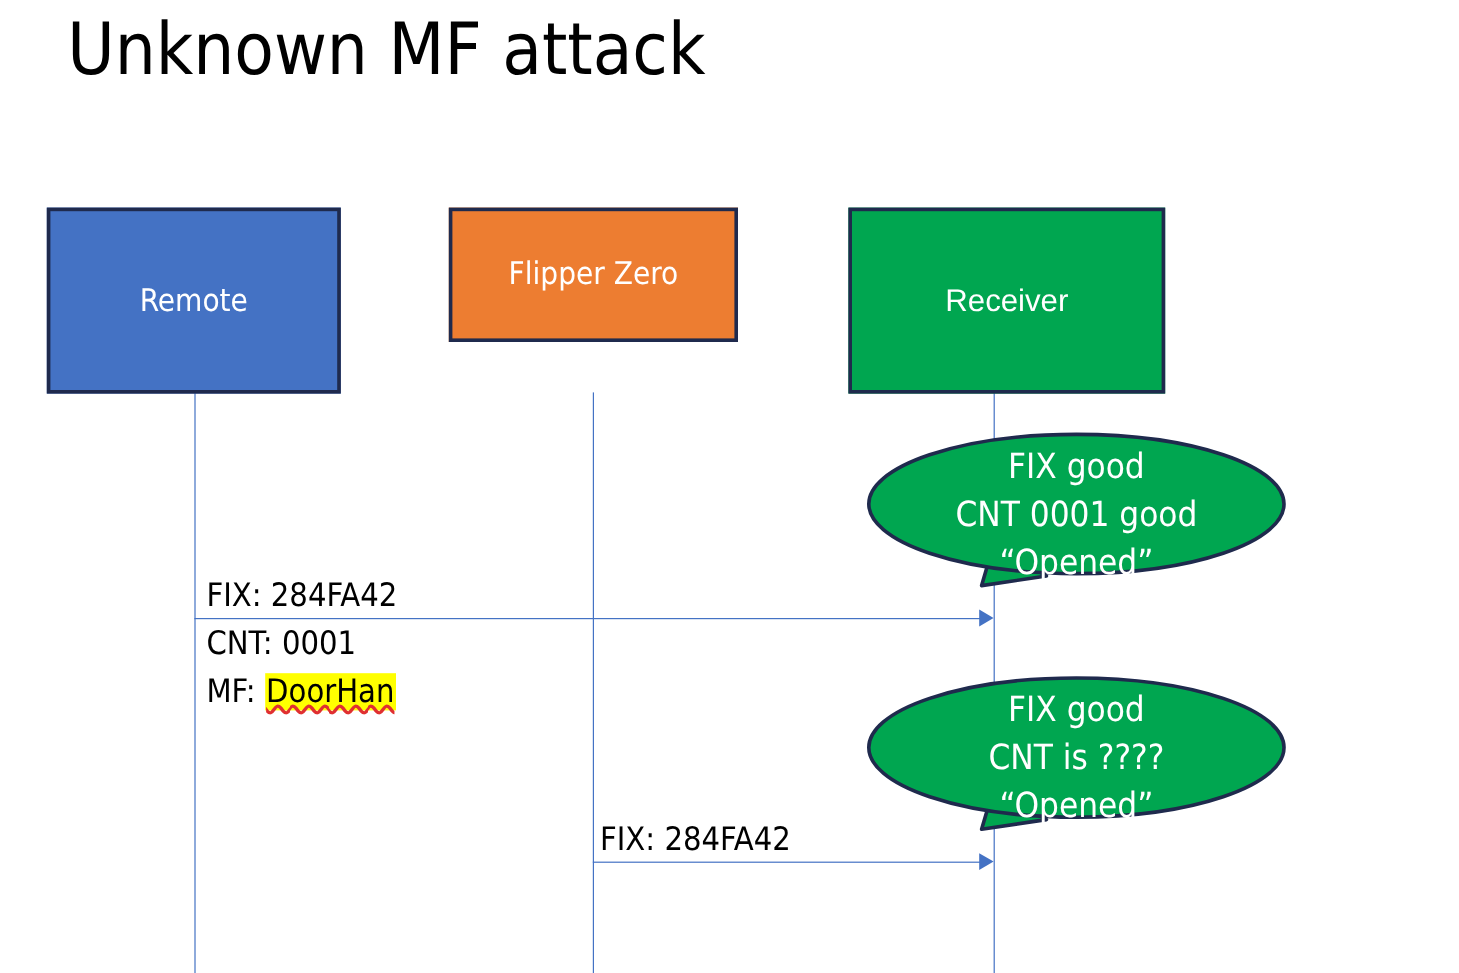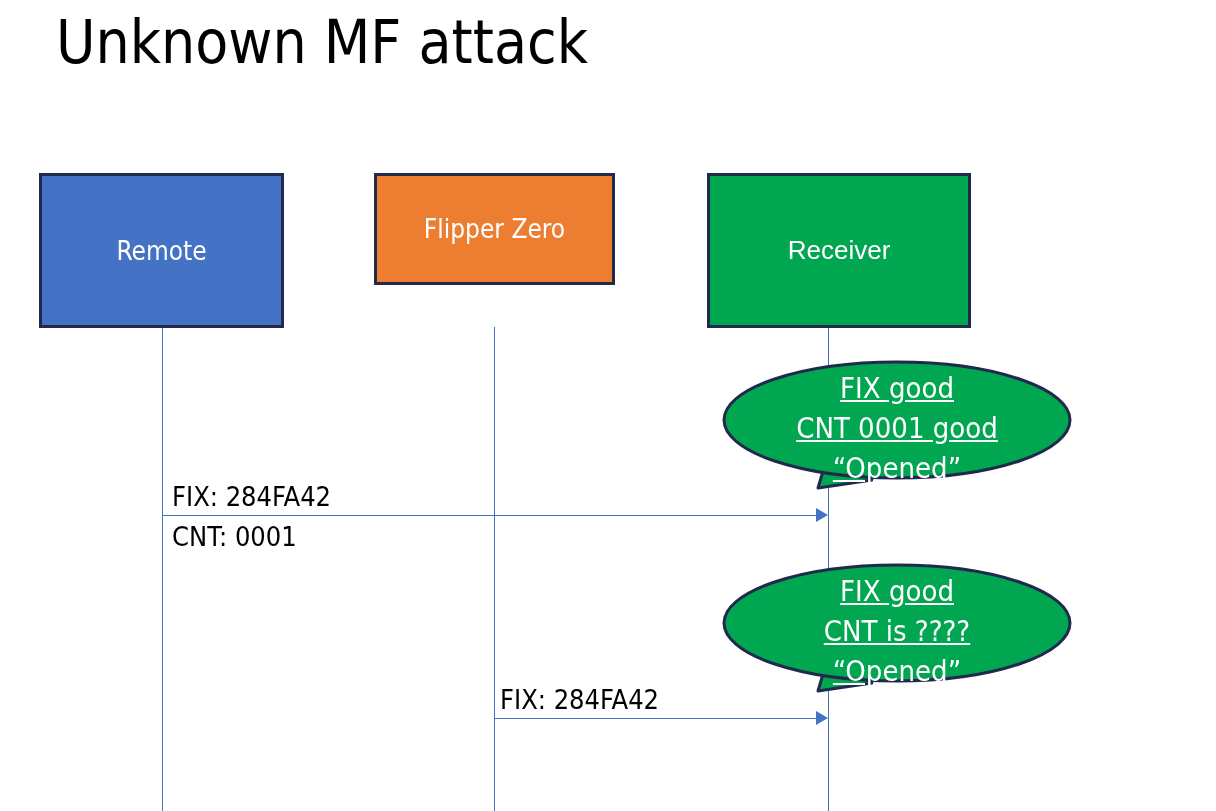--- a/index.html
+++ b/index.html
@@ -107,21 +107,20 @@
     left: 0;
     top: 0;
     width: 100%;
     text-align: center;
     color: #ffffff;
     font-family: "DejaVu Sans Condensed", "DejaVu Sans", sans-serif;
     font-stretch: condensed;
     font-size: 29px;
     line-height: 40px;
     pointer-events: none;
-    text-decoration: underline;
   }
   .callout-text .row { display: block; white-space: nowrap; }
 </style>
 </head>
 <body>
 
 <div id="slide-title">Unknown MF attack</div>
 
 <div class="lifeline" style="left:162px; top:327px; height:484px;"></div>
 <div class="lifeline" style="left:494px; top:327px; height:484px;"></div>
@@ -141,20 +140,23 @@
 
 <div class="msg-line" style="left:162px; top:515px; width:660px;"></div>
 <div class="msg-arrow" style="left:816px; top:508px;"></div>
 
 <div class="msg-text" style="left:172px; top:477px;">
   <span class="row">
     <span>FIX: </span><span>284FA42</span>
   </span>
   <span class="row">
     <span>CNT: </span><span>0001</span>
+  </span>
+  <span class="row">
+    <span>MF: </span><span class="hl squiggle">DoorHan</span>
   </span>
 </div>
 
 <div class="msg-line" style="left:494px; top:718px; width:328px;"></div>
 <div class="msg-arrow" style="left:816px; top:711px;"></div>
 
 <div class="msg-text" style="left:500px; top:680px;">
   <span class="row">
     <span>FIX: </span><span>284FA42</span>
   </span>

